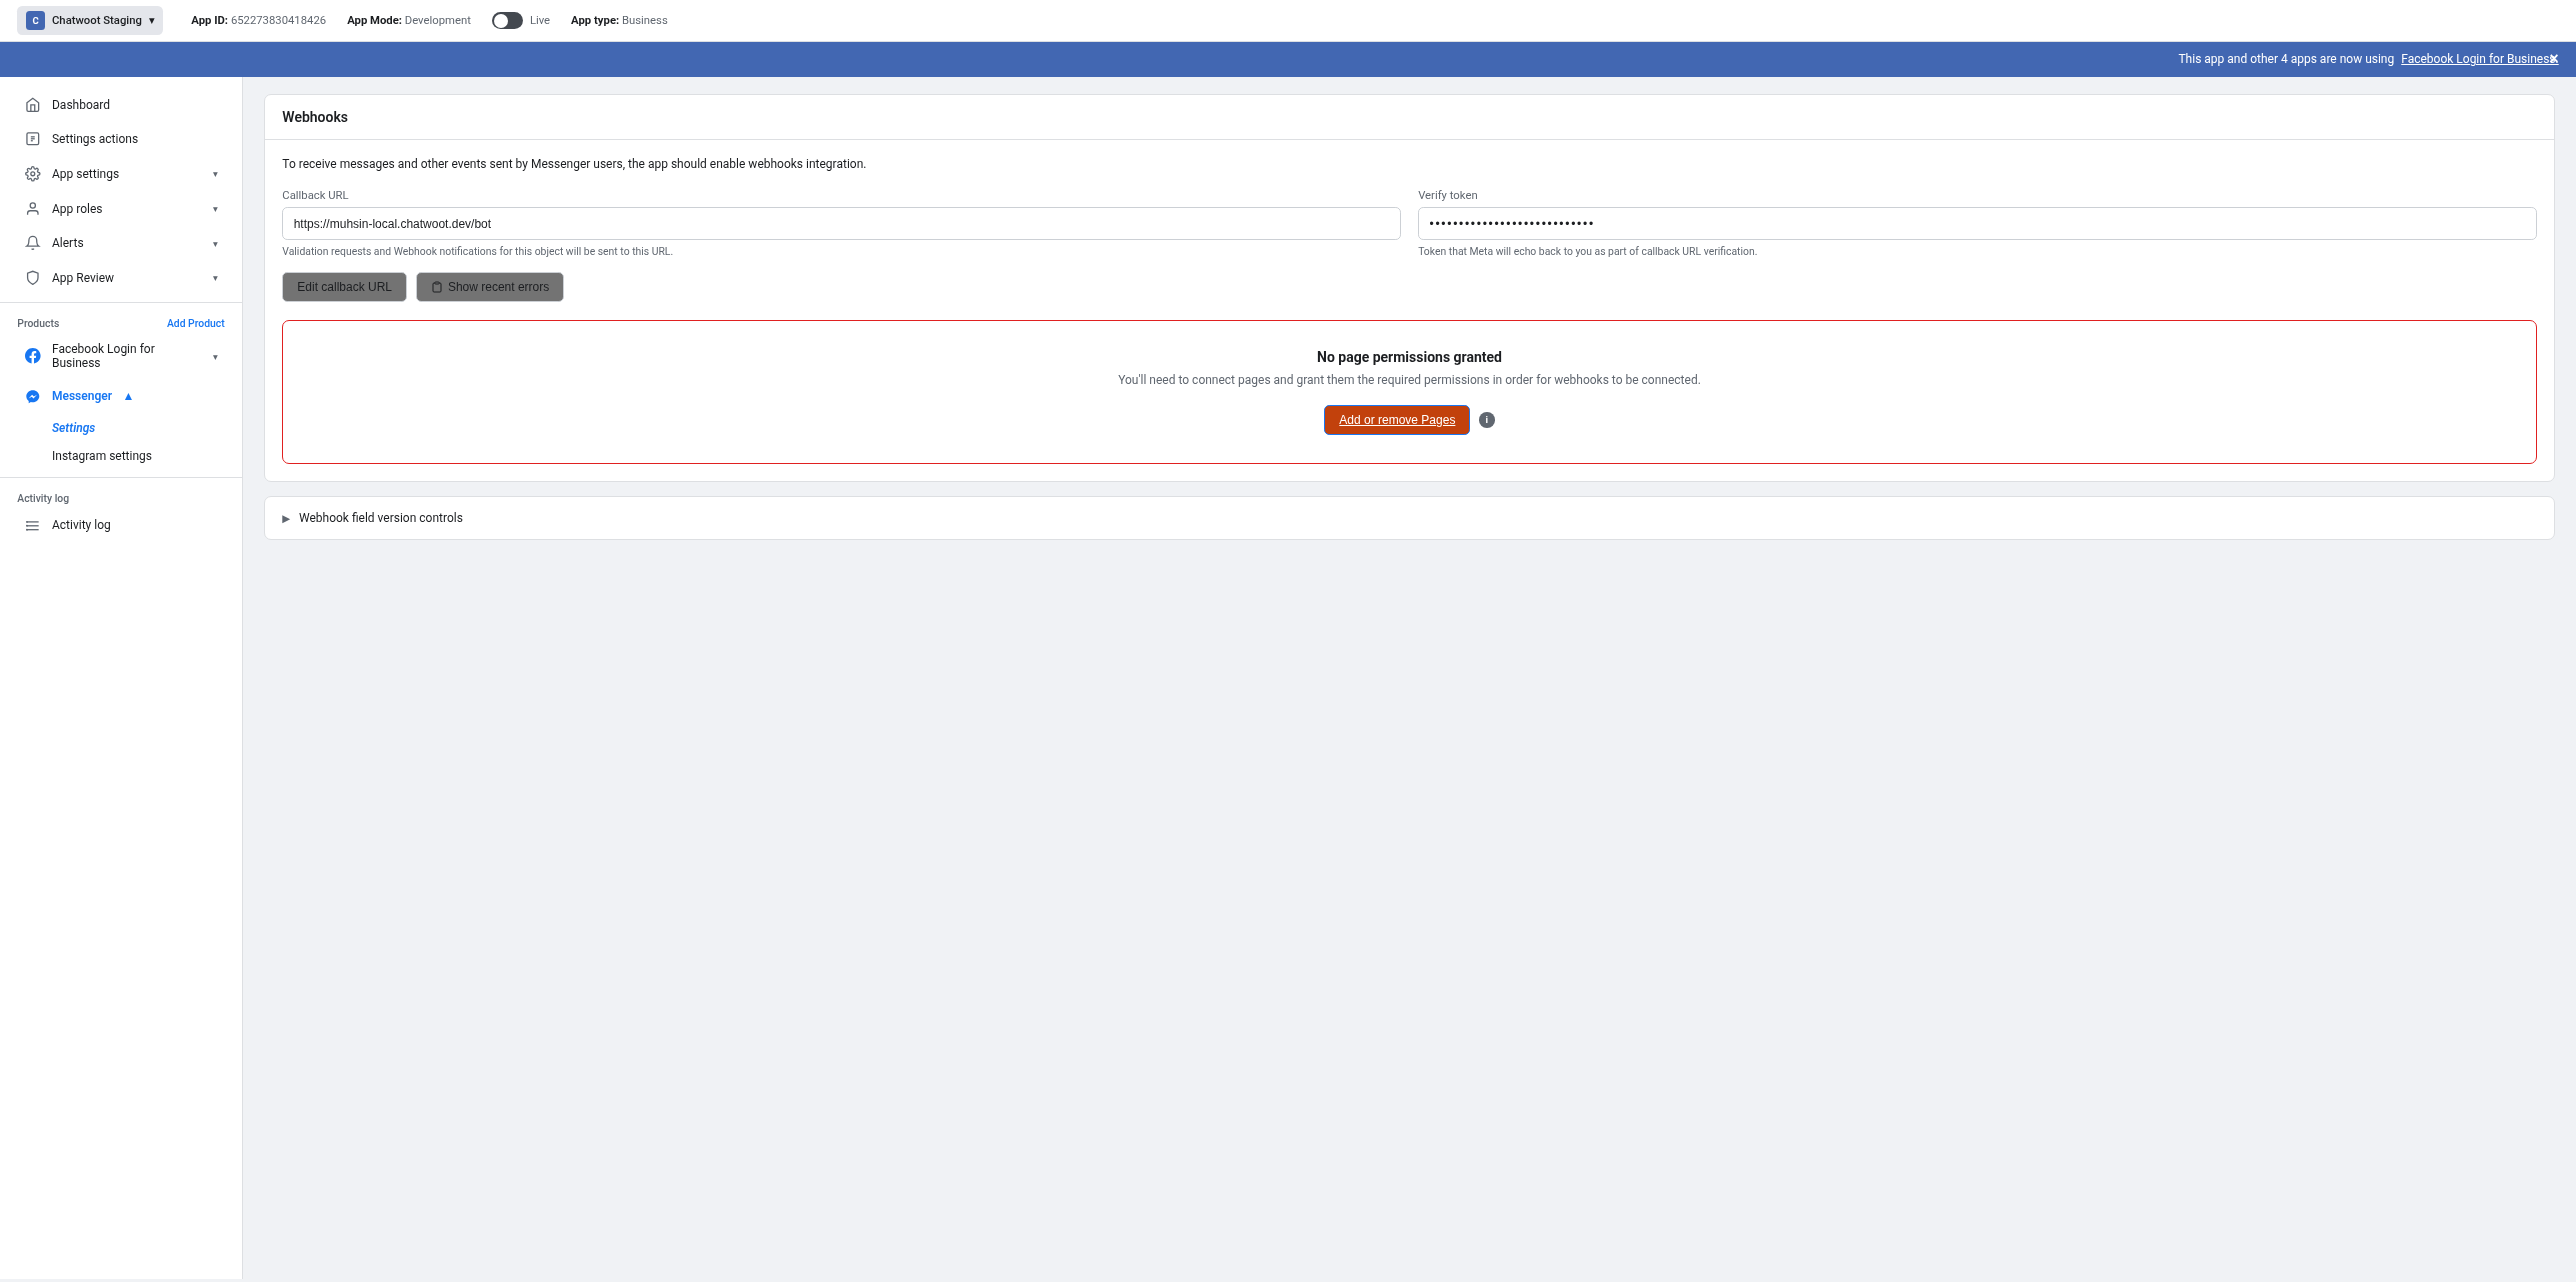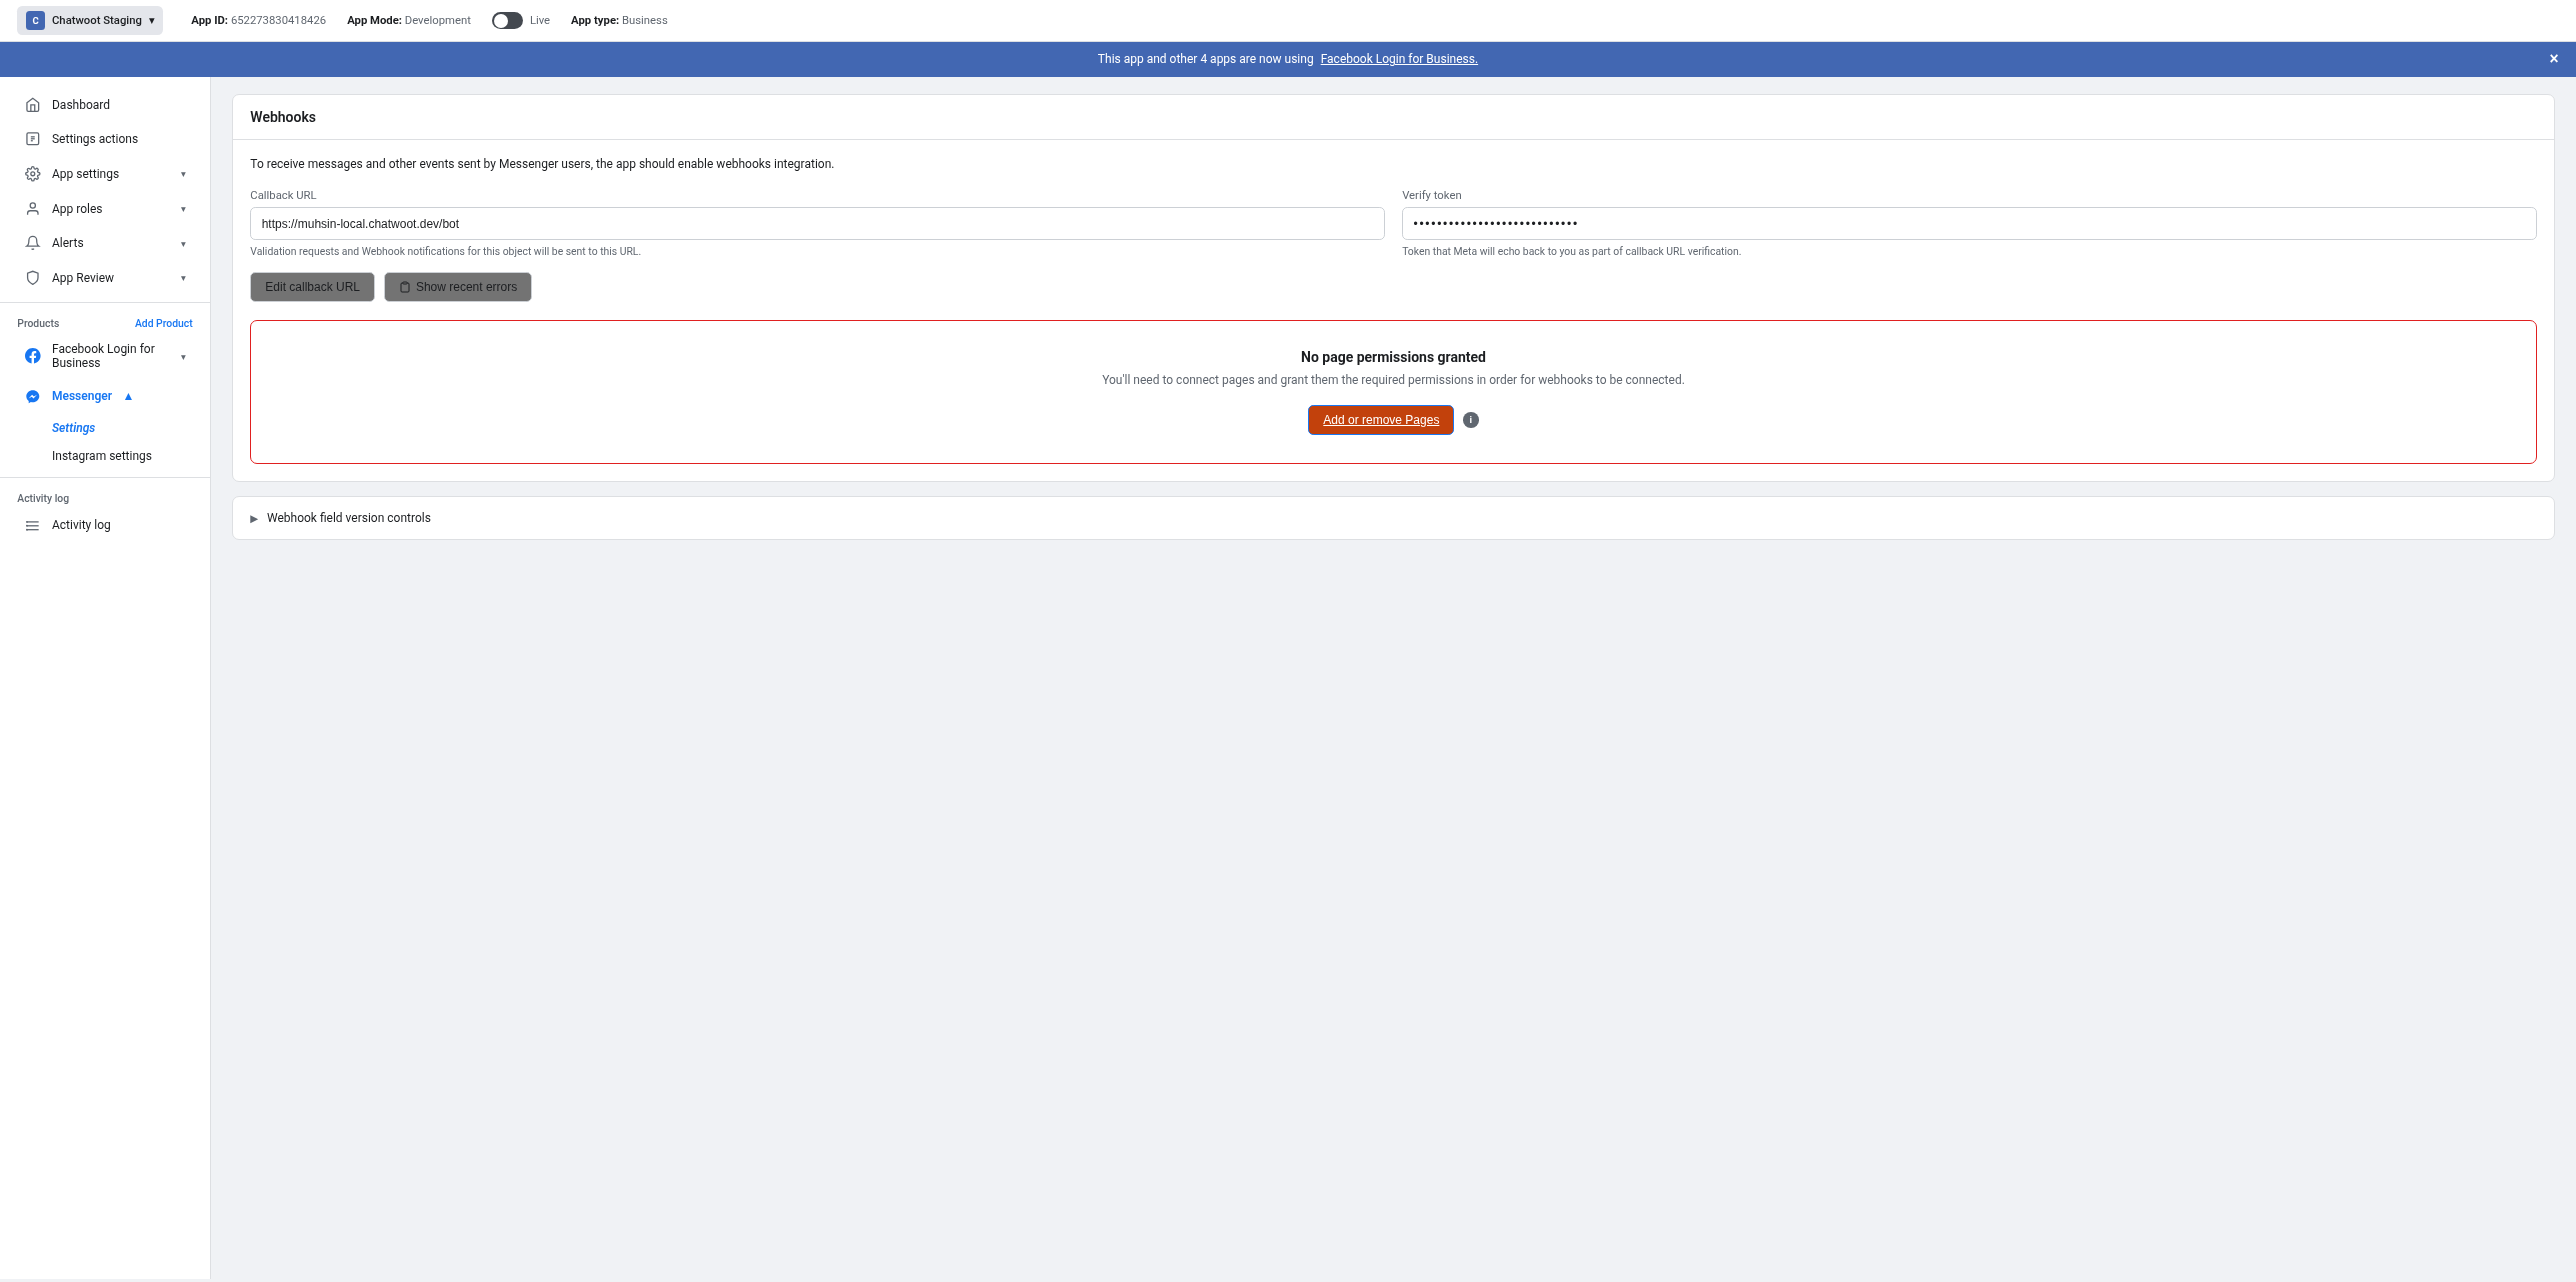--- a/index.html
+++ b/index.html
@@ -73,21 +73,21 @@
 
     
     .banner {
       background: #4267B2;
       color: white;
       text-align: center;
       padding: 10.4px 17.3px;
       font-size: 12px;
       display: flex;
       align-items: center;
-      justify-content: center;
+      justify-content: flex-end;
       gap: 7px;
       position: relative;
     }
     .banner a { color: white; }
     .banner-close {
       position: absolute;
       right: 17.3px;
       background: none;
       border: none;
       color: white;
@@ -98,21 +98,21 @@
 
     
     .main-layout {
       display: flex;
       height: calc(100vh - 42px - 38px);
       overflow: hidden;
     }
 
     
     .sidebar {
-      width: 211px;
+      width: 243px;
       background: #fff;
       border-right: 0.9px solid #dddfe2;
       overflow-y: auto;
       flex-shrink: 0;
       padding: 10.4px 0;
     }
     .sidebar-item {
       display: flex;
       align-items: center;
       gap: 10.4px;

